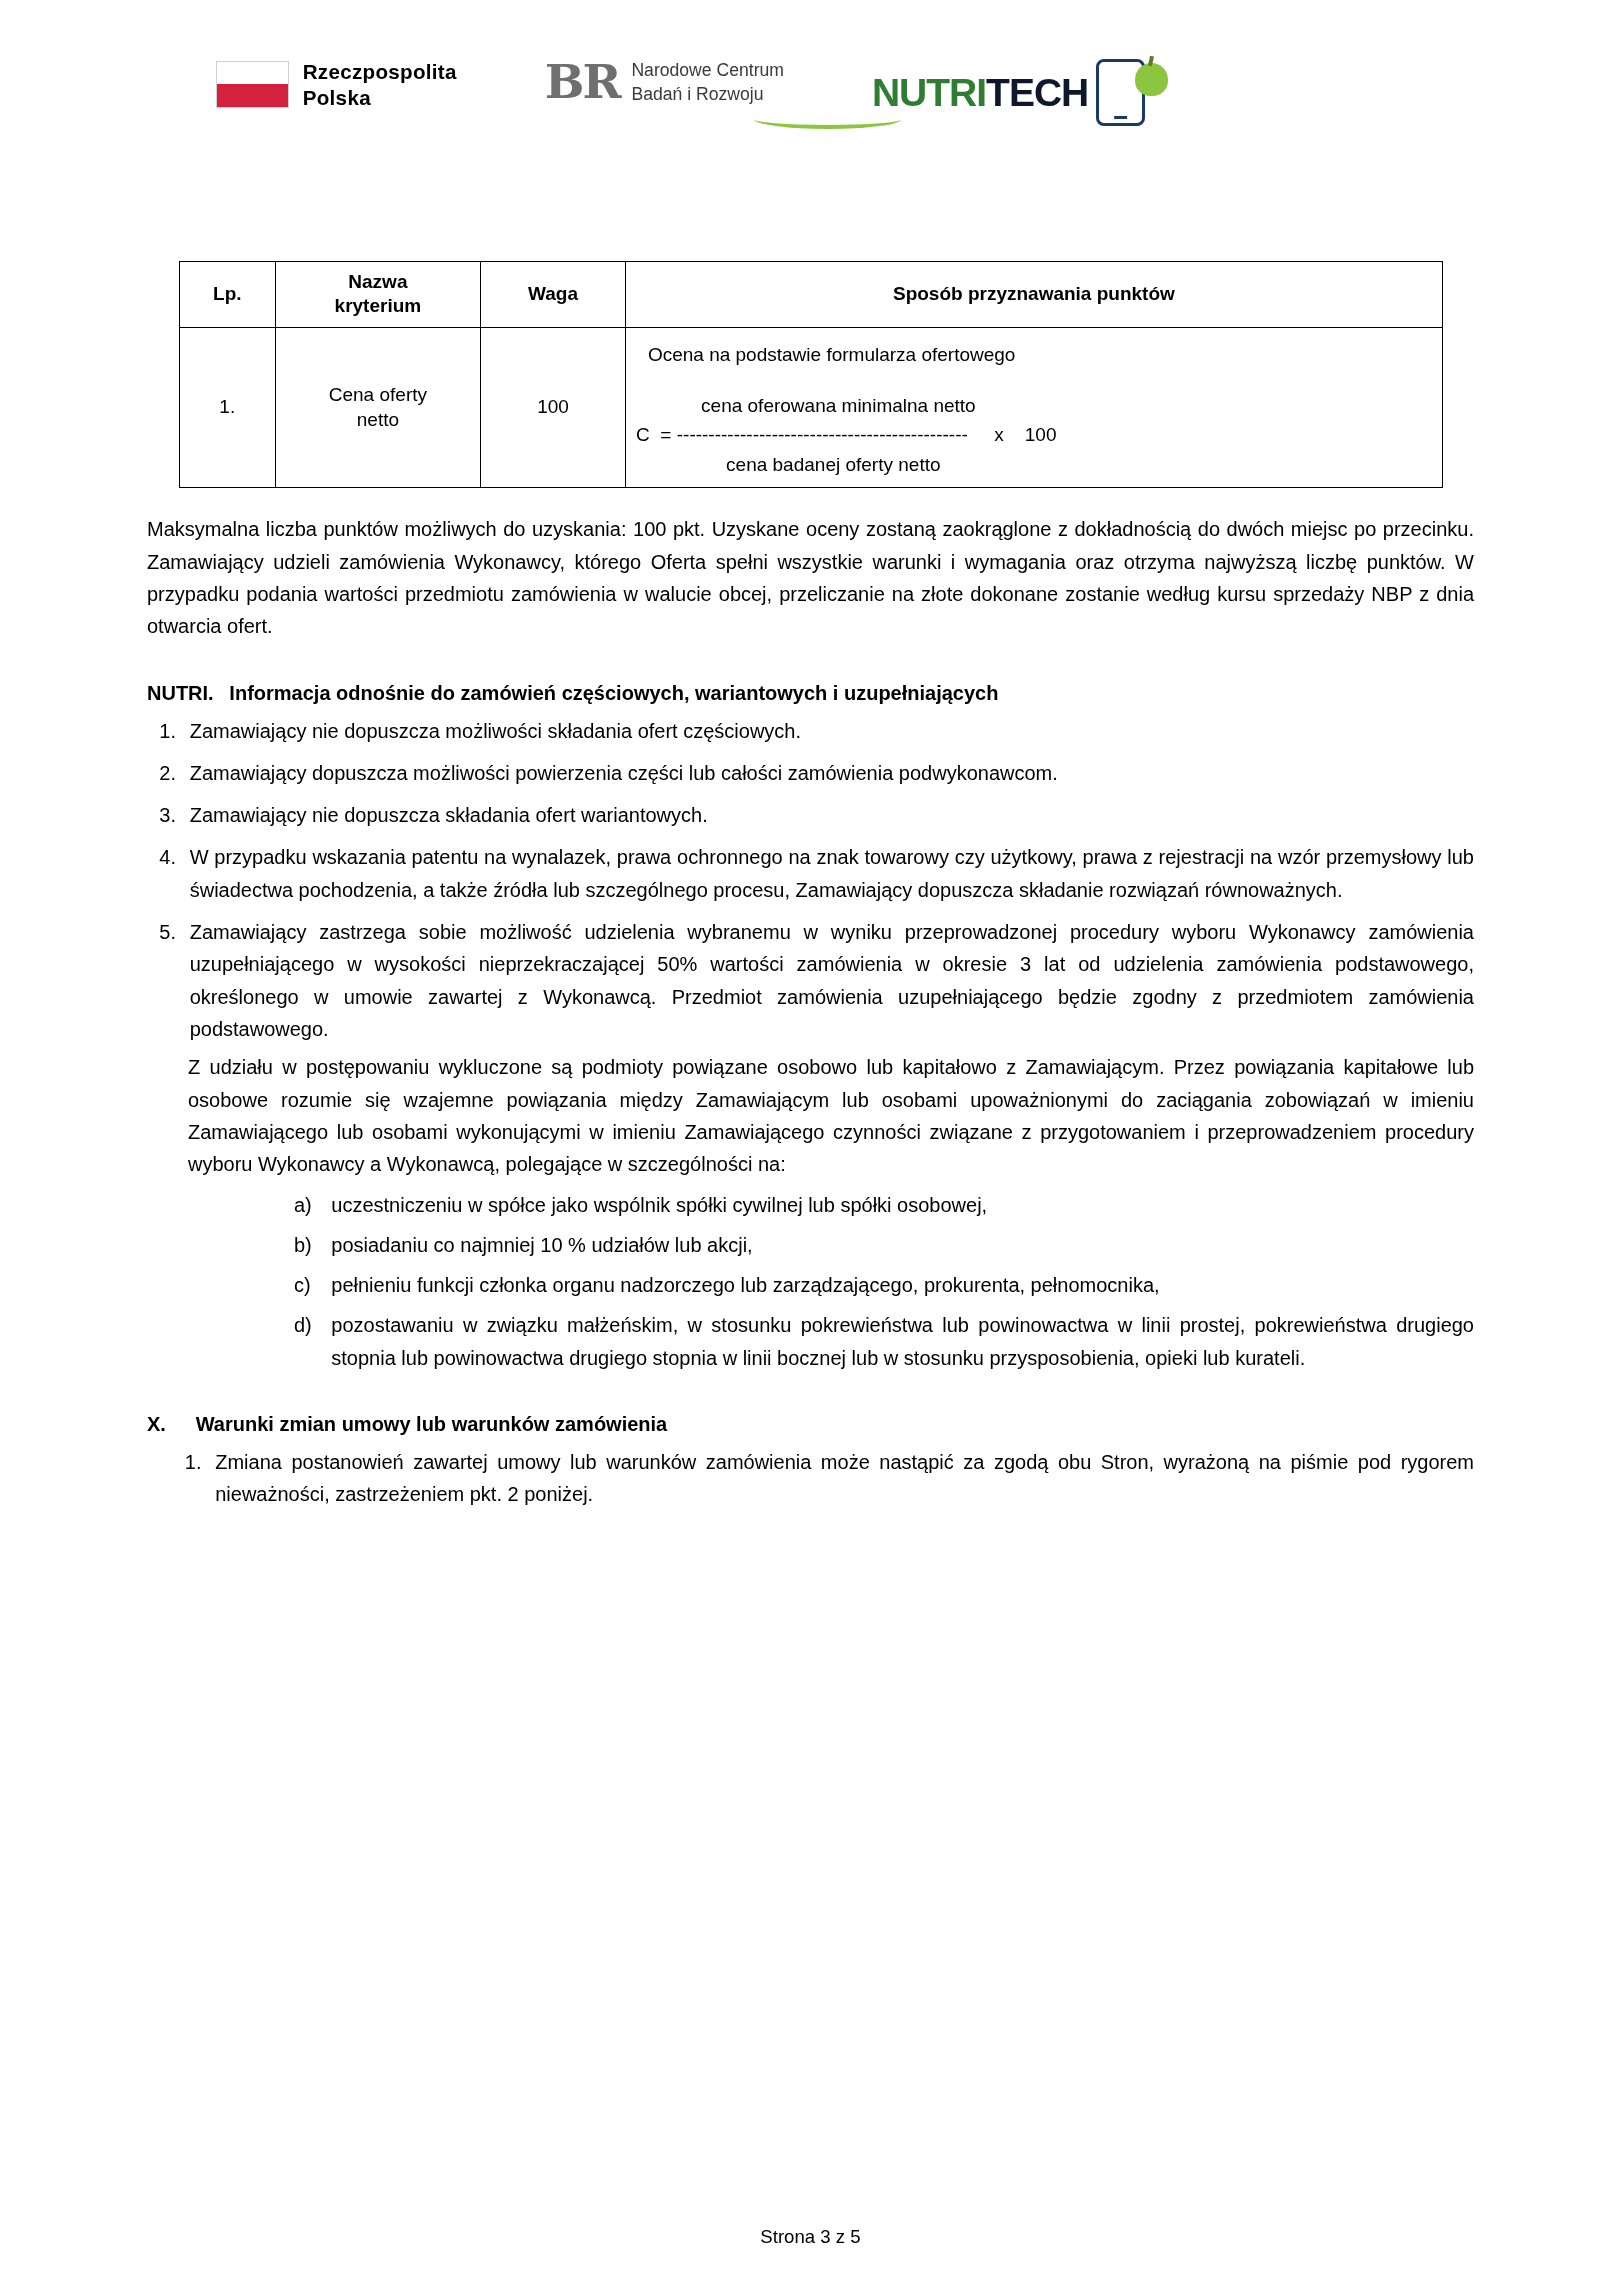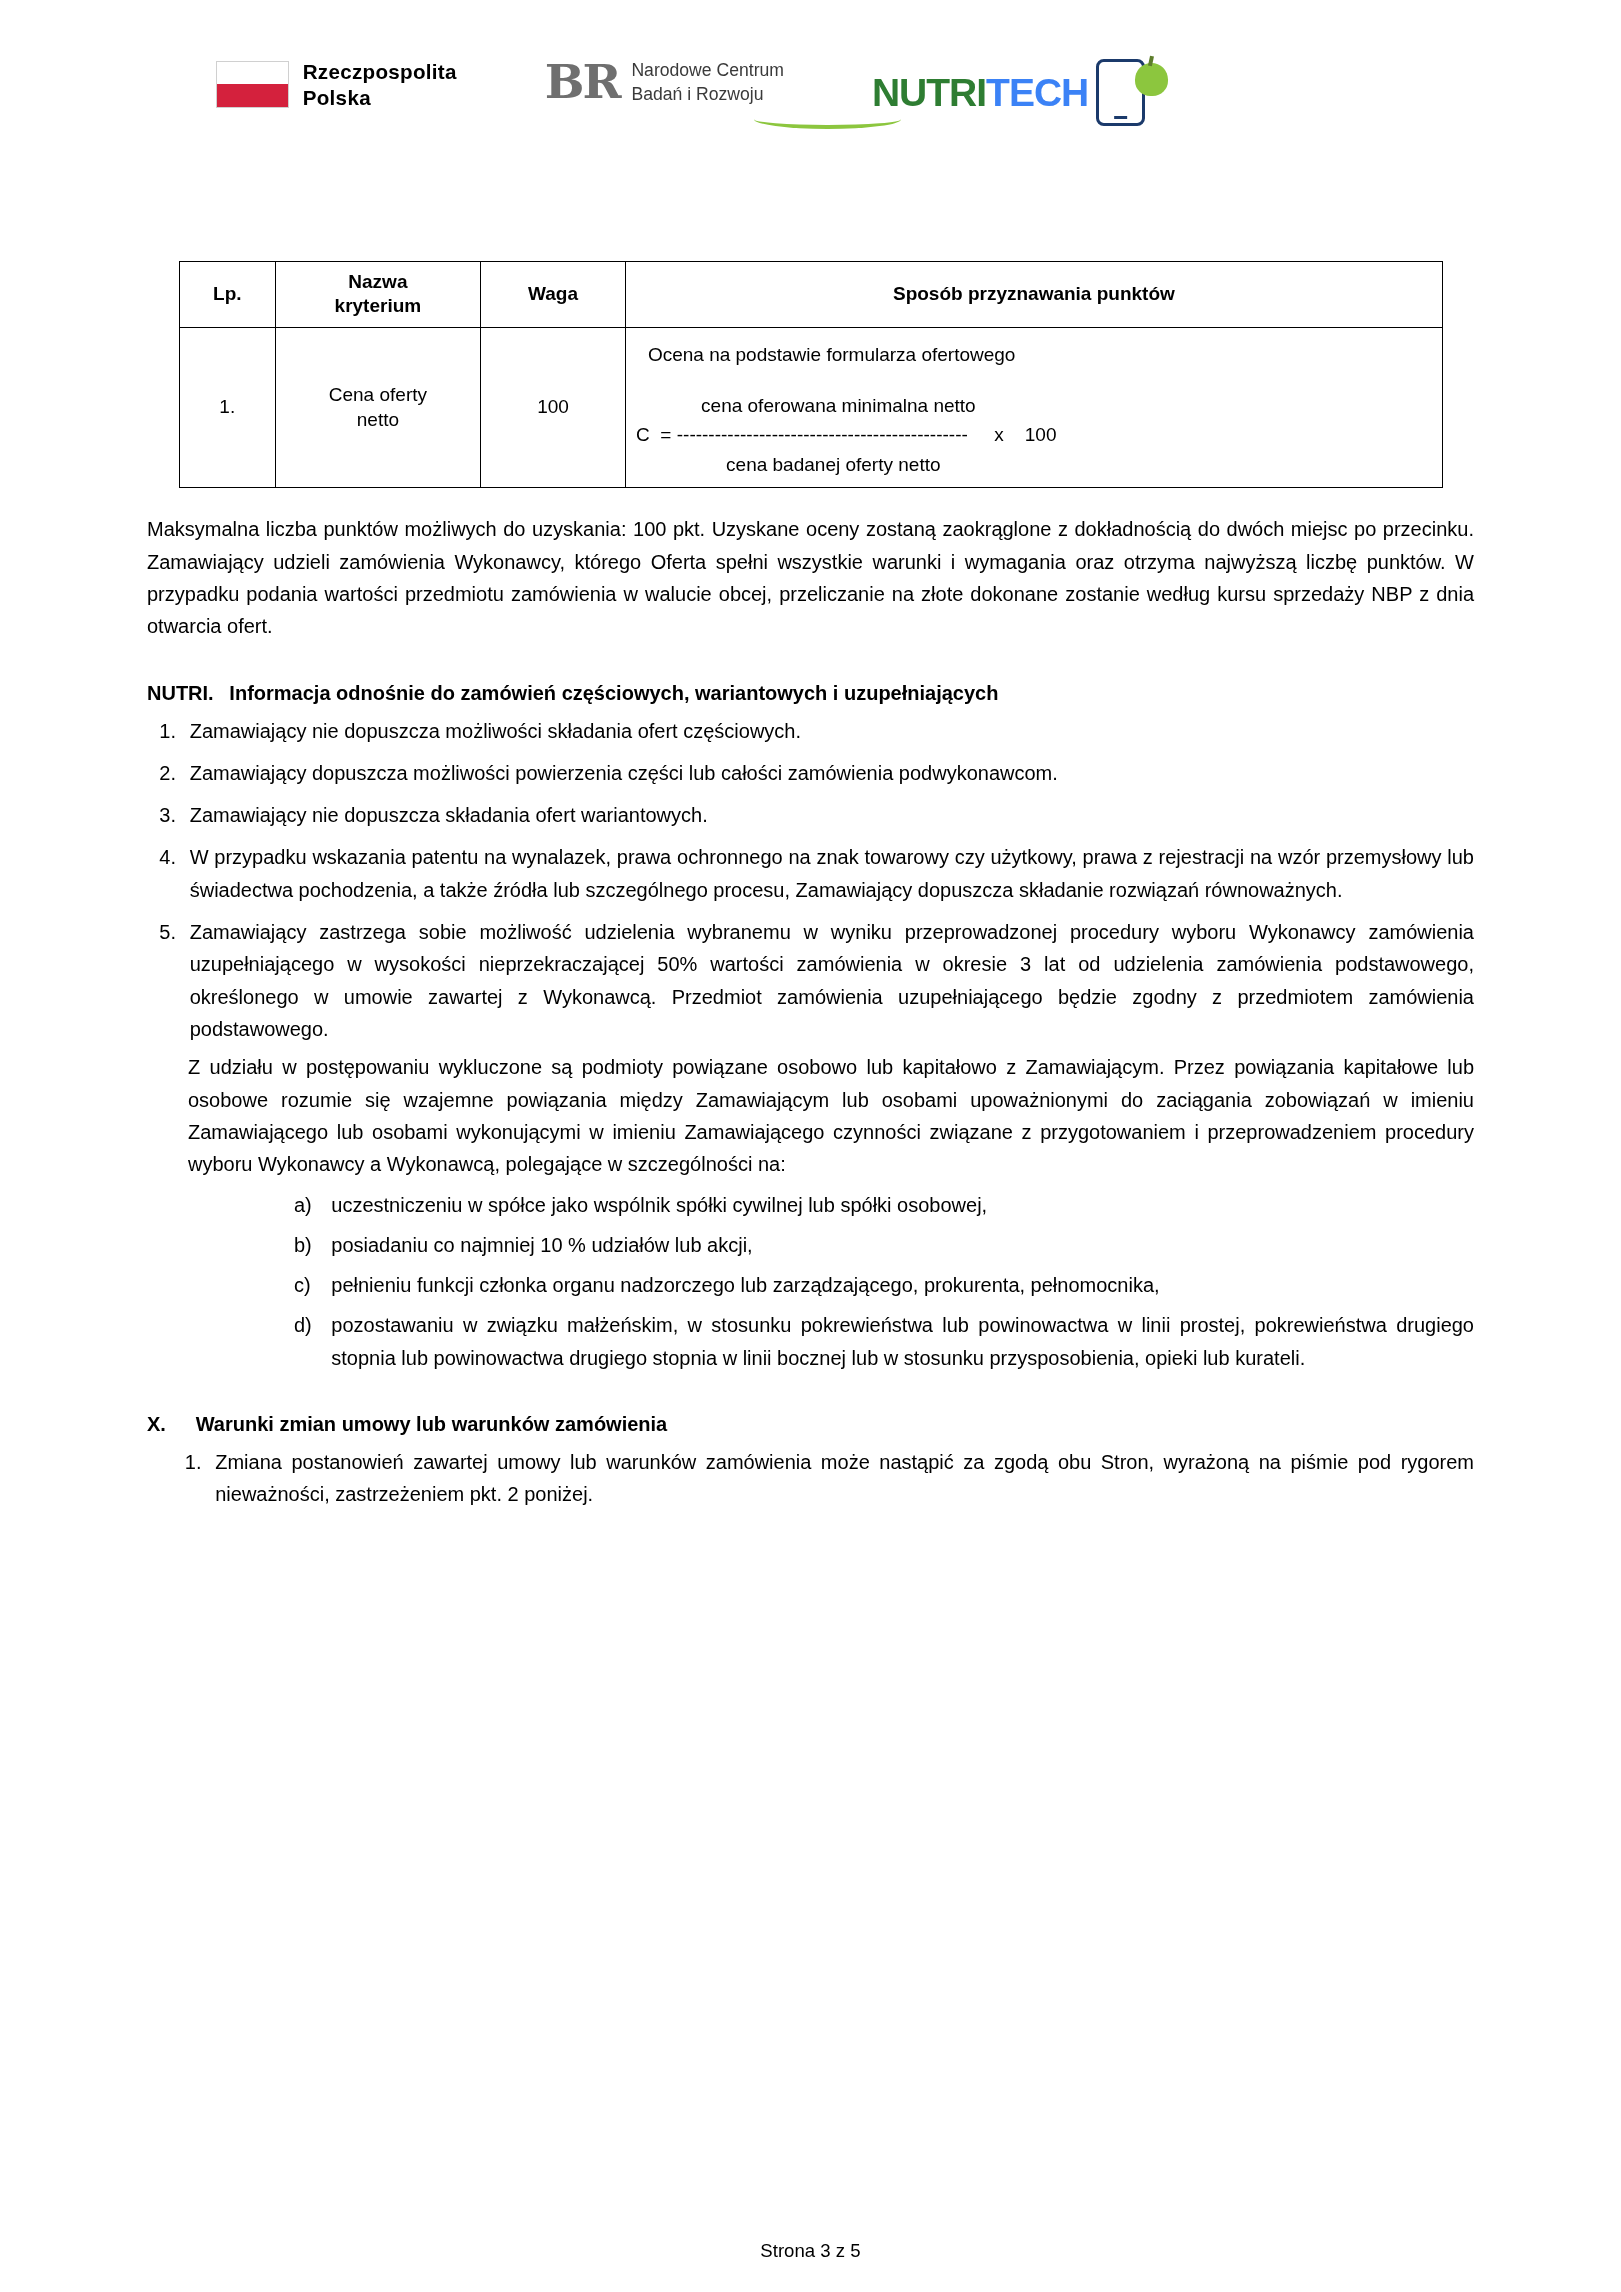--- a/index.html
+++ b/index.html
@@ -71,21 +71,21 @@
     display: flex;
     align-items: center;
     gap: 7.8px;
   }
   .nutri-word {
     font-size: 39px;
     font-weight: bold;
     letter-spacing: -1px;
   }
   .nutri-word .n1 { color: #2e7d32; margin-top: 28px; }
-  .nutri-word .n2 { color: #3b82f6; }
+  .nutri-word .n2 { color: #0f172a; }
   .nutri-phone {
     width: 43px;
     height: 61px;
     border: 3.9px solid #1b3a6b;
     border-radius: 7.8px;
     position: relative;
   }
   .nutri-phone::after {
     content: "";
     position: absolute;
@@ -211,21 +211,21 @@
     gap: 11.8px;
     margin-top: 7.8px;
     line-height: 1.62;
     margin-left: 106px;
   }
   ol.alpha > li .marker { min-width: 25.5px; }
   ol.alpha > li .txt { text-align: justify; flex: 1 1 auto; }
 
   .footer {
     position: absolute;
-    bottom: 31px;
+    bottom: 45px;
     left: 0;
     width: 100%;
     text-align: center;
     font-size: 18.6px;
   }
 </style>
 </head>
 <body>
 
 <div class="page">

